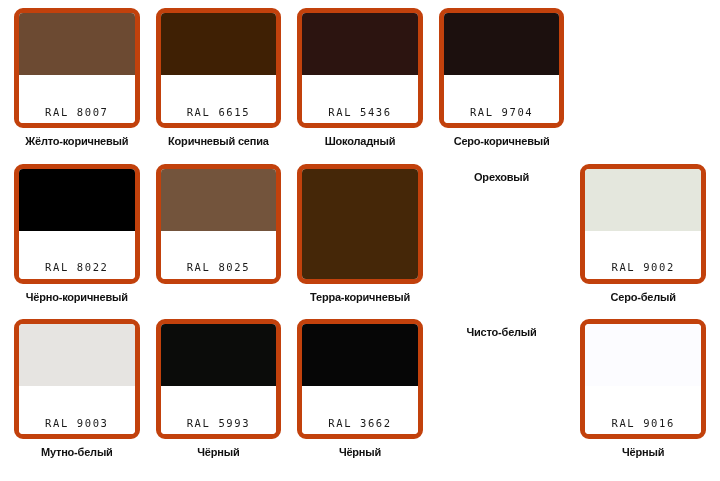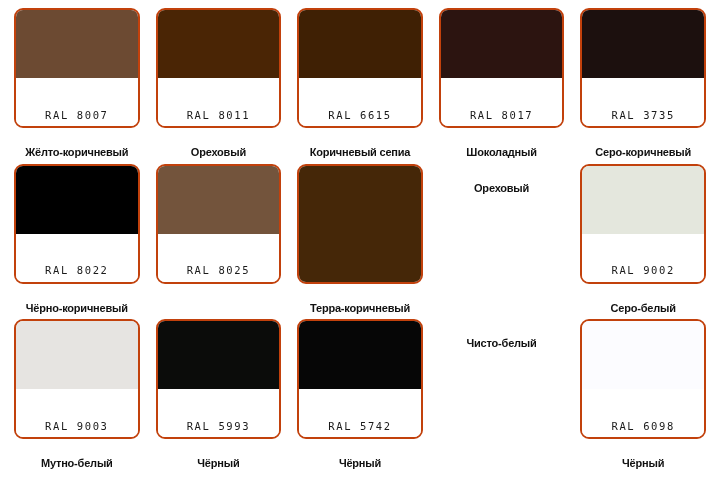--- a/index.html
+++ b/index.html
@@ -37,21 +37,21 @@
     display: flex;
     flex-direction: column;
     align-items: center;
     box-sizing: border-box;
     padding: 0 8px;
   }
 
   .card {
     width: 100%;
     height: 120px;
-    border: 2px solid #c2410c;
+    border: 5px solid #c2410c;
     border-radius: 9px;
     background: #ffffff;
     box-sizing: border-box;
     overflow: hidden;
     display: flex;
     flex-direction: column;
     position: relative;
     gap: 25px;
   }
 
@@ -73,21 +73,21 @@
   .code-text {
     font-family: "DejaVu Sans Mono", "Liberation Mono", monospace;
     font-size: 10.5px;
     letter-spacing: 1.6px;
     color: #1a1a1a;
     white-space: nowrap;
     font-weight: 400;
   }
 
   .name {
-    margin-top: 18px;
+    margin-top: 7px;
     font-family: "Liberation Sans", sans-serif;
     font-size: 11px;
     font-weight: bold;
     color: #111111;
     text-align: center;
     line-height: 13px;
     letter-spacing: -0.2px;
     white-space: nowrap;
   }
 </style>
@@ -101,129 +101,120 @@
       <div class="card">
         <div class="swatch" style="background-color: rgb(108, 74, 50);"></div>
         <div class="code-band">
           <span class="code-text">RAL 8007</span>
         </div>
       </div>
       <div class="name">Жёлто-коричневый</div>
     </div>
     <div class="cell">
       <div class="card">
-        <div class="swatch" style="background-color: rgb(74, 37, 5);"></div>
-        <div class="code-band">
-          <span class="code-text">RAL 8011</span>
-        </div>
-      </div>
+        <div class="swatch" style="background-color: rgb(63, 32, 4);"></div>
+        <div class="code-band">
+          <span class="code-text">RAL 6615</span>
+        </div>
+      </div>
+      <div class="name">Коричневый сепиа</div>
+    </div>
+    <div class="cell">
+      <div class="card">
+        <div class="swatch" style="background-color: rgb(44, 20, 16);"></div>
+        <div class="code-band">
+          <span class="code-text">RAL 5436</span>
+        </div>
+      </div>
+      <div class="name">Шоколадный</div>
+    </div>
+    <div class="cell">
+      <div class="card">
+        <div class="swatch" style="background-color: rgb(28, 16, 14);"></div>
+        <div class="code-band">
+          <span class="code-text">RAL 9704</span>
+        </div>
+      </div>
+      <div class="name">Серо-коричневый</div>
+    </div>
+  </div>
+
+  <div class="row">
+    <div class="cell">
+      <div class="card">
+        <div class="swatch" style="background-color: rgb(0, 0, 0);"></div>
+        <div class="code-band">
+          <span class="code-text">RAL 8022</span>
+        </div>
+      </div>
+      <div class="name">Чёрно-коричневый</div>
+    </div>
+    <div class="cell">
+      <div class="card">
+        <div class="swatch" style="background-color: rgb(115, 84, 60);"></div>
+        <div class="code-band">
+          <span class="code-text">RAL 8025</span>
+        </div>
+      </div>
+    </div>
+    <div class="cell">
+      <div class="card">
+        <div class="swatch" style="background-color: rgb(69, 39, 8);"></div>
+      </div>
+      <div class="name">Терра-коричневый</div>
+    </div>
+    <div class="cell">
       <div class="name">Ореховый</div>
     </div>
     <div class="cell">
       <div class="card">
-        <div class="swatch" style="background-color: rgb(63, 32, 4);"></div>
-        <div class="code-band">
-          <span class="code-text">RAL 6615</span>
-        </div>
-      </div>
-      <div class="name">Коричневый сепиа</div>
-    </div>
-    <div class="cell">
-      <div class="card">
-        <div class="swatch" style="background-color: rgb(44, 20, 16);"></div>
-        <div class="code-band">
-          <span class="code-text">RAL 8017</span>
-        </div>
-      </div>
-      <div class="name">Шоколадный</div>
-    </div>
-    <div class="cell">
-      <div class="card">
-        <div class="swatch" style="background-color: rgb(28, 16, 14);"></div>
-        <div class="code-band">
-          <span class="code-text">RAL 3735</span>
-        </div>
-      </div>
-      <div class="name">Серо-коричневый</div>
+        <div class="swatch" style="background-color: rgb(228, 231, 221);"></div>
+        <div class="code-band">
+          <span class="code-text">RAL 9002</span>
+        </div>
+      </div>
+      <div class="name">Серо-белый</div>
     </div>
   </div>
 
   <div class="row">
     <div class="cell">
       <div class="card">
-        <div class="swatch" style="background-color: rgb(0, 0, 0);"></div>
-        <div class="code-band">
-          <span class="code-text">RAL 8022</span>
-        </div>
-      </div>
-      <div class="name">Чёрно-коричневый</div>
-    </div>
-    <div class="cell">
-      <div class="card">
-        <div class="swatch" style="background-color: rgb(115, 84, 60);"></div>
-        <div class="code-band">
-          <span class="code-text">RAL 8025</span>
-        </div>
-      </div>
-    </div>
-    <div class="cell">
-      <div class="card">
-        <div class="swatch" style="background-color: rgb(69, 39, 8);"></div>
-      </div>
-      <div class="name">Терра-коричневый</div>
-    </div>
-    <div class="cell">
-      <div class="name">Ореховый</div>
-    </div>
-    <div class="cell">
-      <div class="card">
-        <div class="swatch" style="background-color: rgb(228, 231, 221);"></div>
-        <div class="code-band">
-          <span class="code-text">RAL 9002</span>
-        </div>
-      </div>
-      <div class="name">Серо-белый</div>
+        <div class="swatch" style="background-color: rgb(230, 228, 225);"></div>
+        <div class="code-band">
+          <span class="code-text">RAL 9003</span>
+        </div>
+      </div>
+      <div class="name">Мутно-белый</div>
+    </div>
+    <div class="cell">
+      <div class="card">
+        <div class="swatch" style="background-color: rgb(11, 12, 10);"></div>
+        <div class="code-band">
+          <span class="code-text">RAL 5993</span>
+        </div>
+      </div>
+      <div class="name">Чёрный</div>
+    </div>
+    <div class="cell">
+      <div class="card">
+        <div class="swatch" style="background-color: rgb(6, 6, 6);"></div>
+        <div class="code-band">
+          <span class="code-text">RAL 3662</span>
+        </div>
+      </div>
+      <div class="name">Чёрный</div>
+    </div>
+    <div class="cell">
+      <div class="name">Чисто-белый</div>
+    </div>
+    <div class="cell">
+      <div class="card">
+        <div class="swatch" style="background-color: rgb(252, 252, 255);"></div>
+        <div class="code-band">
+          <span class="code-text">RAL 9016</span>
+        </div>
+      </div>
+      <div class="name">Чёрный</div>
     </div>
   </div>
 
-  <div class="row">
-    <div class="cell">
-      <div class="card">
-        <div class="swatch" style="background-color: rgb(230, 228, 225);"></div>
-        <div class="code-band">
-          <span class="code-text">RAL 9003</span>
-        </div>
-      </div>
-      <div class="name">Мутно-белый</div>
-    </div>
-    <div class="cell">
-      <div class="card">
-        <div class="swatch" style="background-color: rgb(11, 12, 10);"></div>
-        <div class="code-band">
-          <span class="code-text">RAL 5993</span>
-        </div>
-      </div>
-      <div class="name">Чёрный</div>
-    </div>
-    <div class="cell">
-      <div class="card">
-        <div class="swatch" style="background-color: rgb(6, 6, 6);"></div>
-        <div class="code-band">
-          <span class="code-text">RAL 5742</span>
-        </div>
-      </div>
-      <div class="name">Чёрный</div>
-    </div>
-    <div class="cell">
-      <div class="name">Чисто-белый</div>
-    </div>
-    <div class="cell">
-      <div class="card">
-        <div class="swatch" style="background-color: rgb(252, 252, 255);"></div>
-        <div class="code-band">
-          <span class="code-text">RAL 6098</span>
-        </div>
-      </div>
-      <div class="name">Чёрный</div>
-    </div>
-  </div>
-
 </div>
 
 </body></html>

